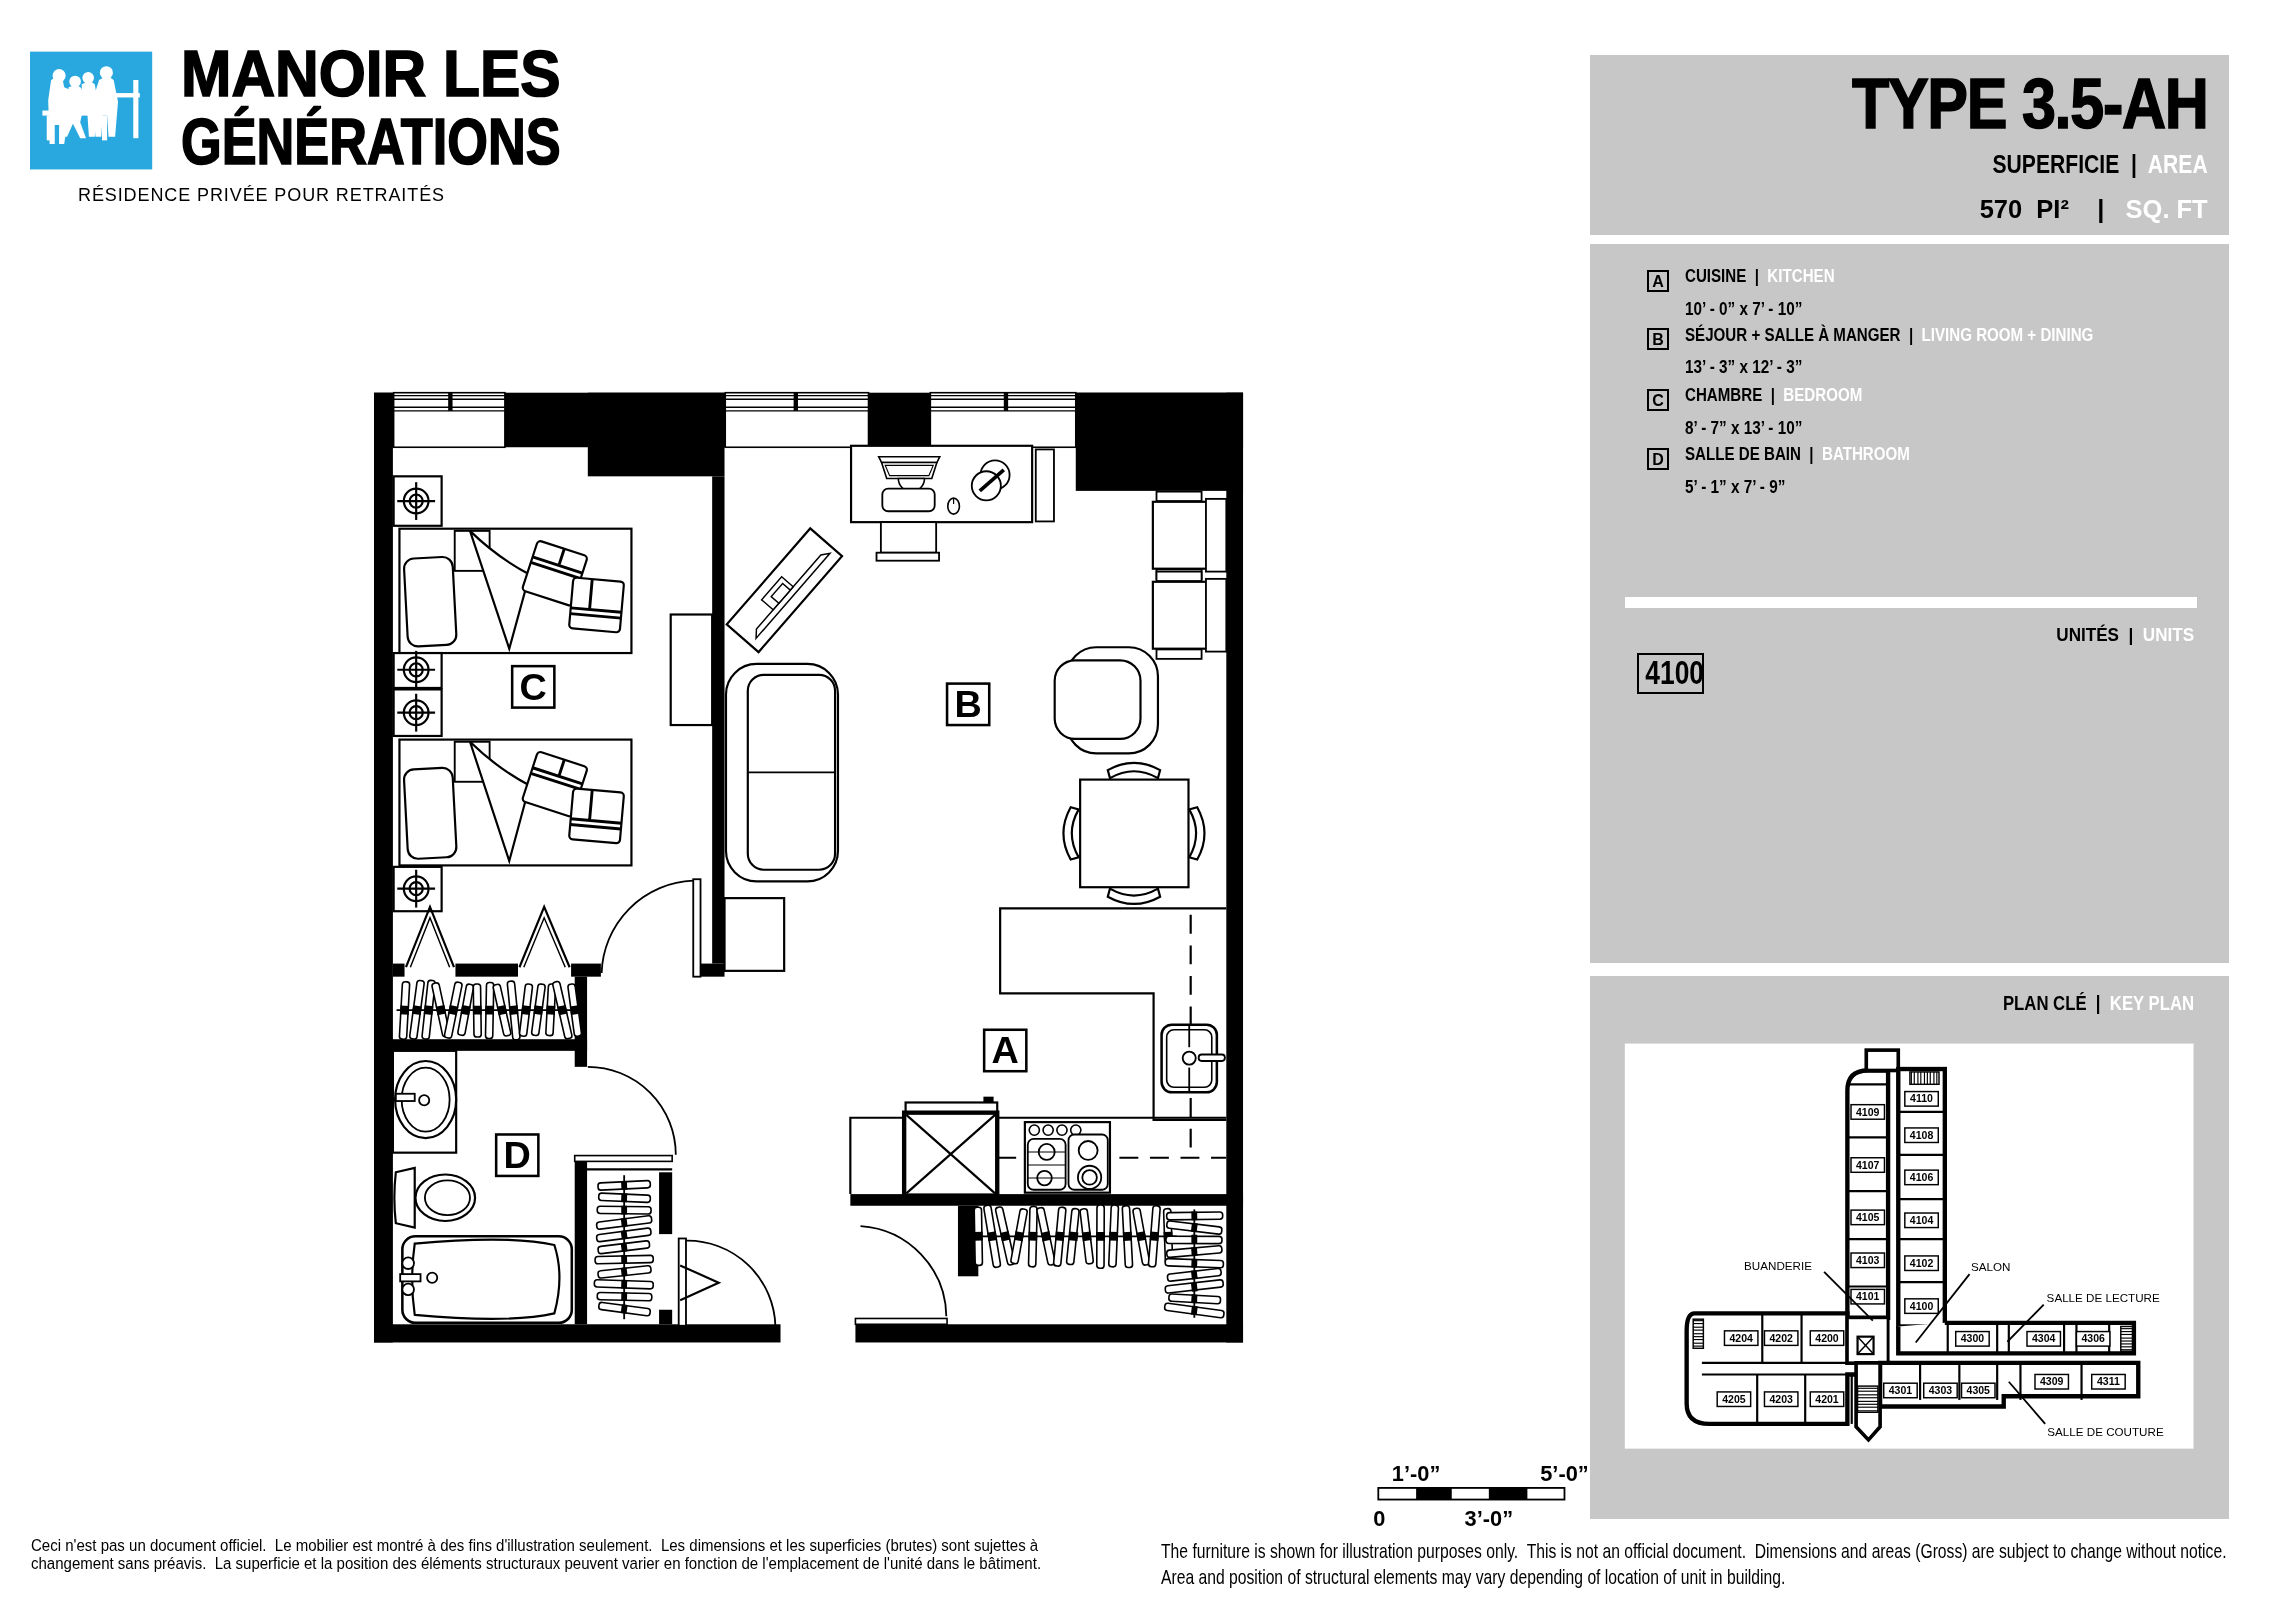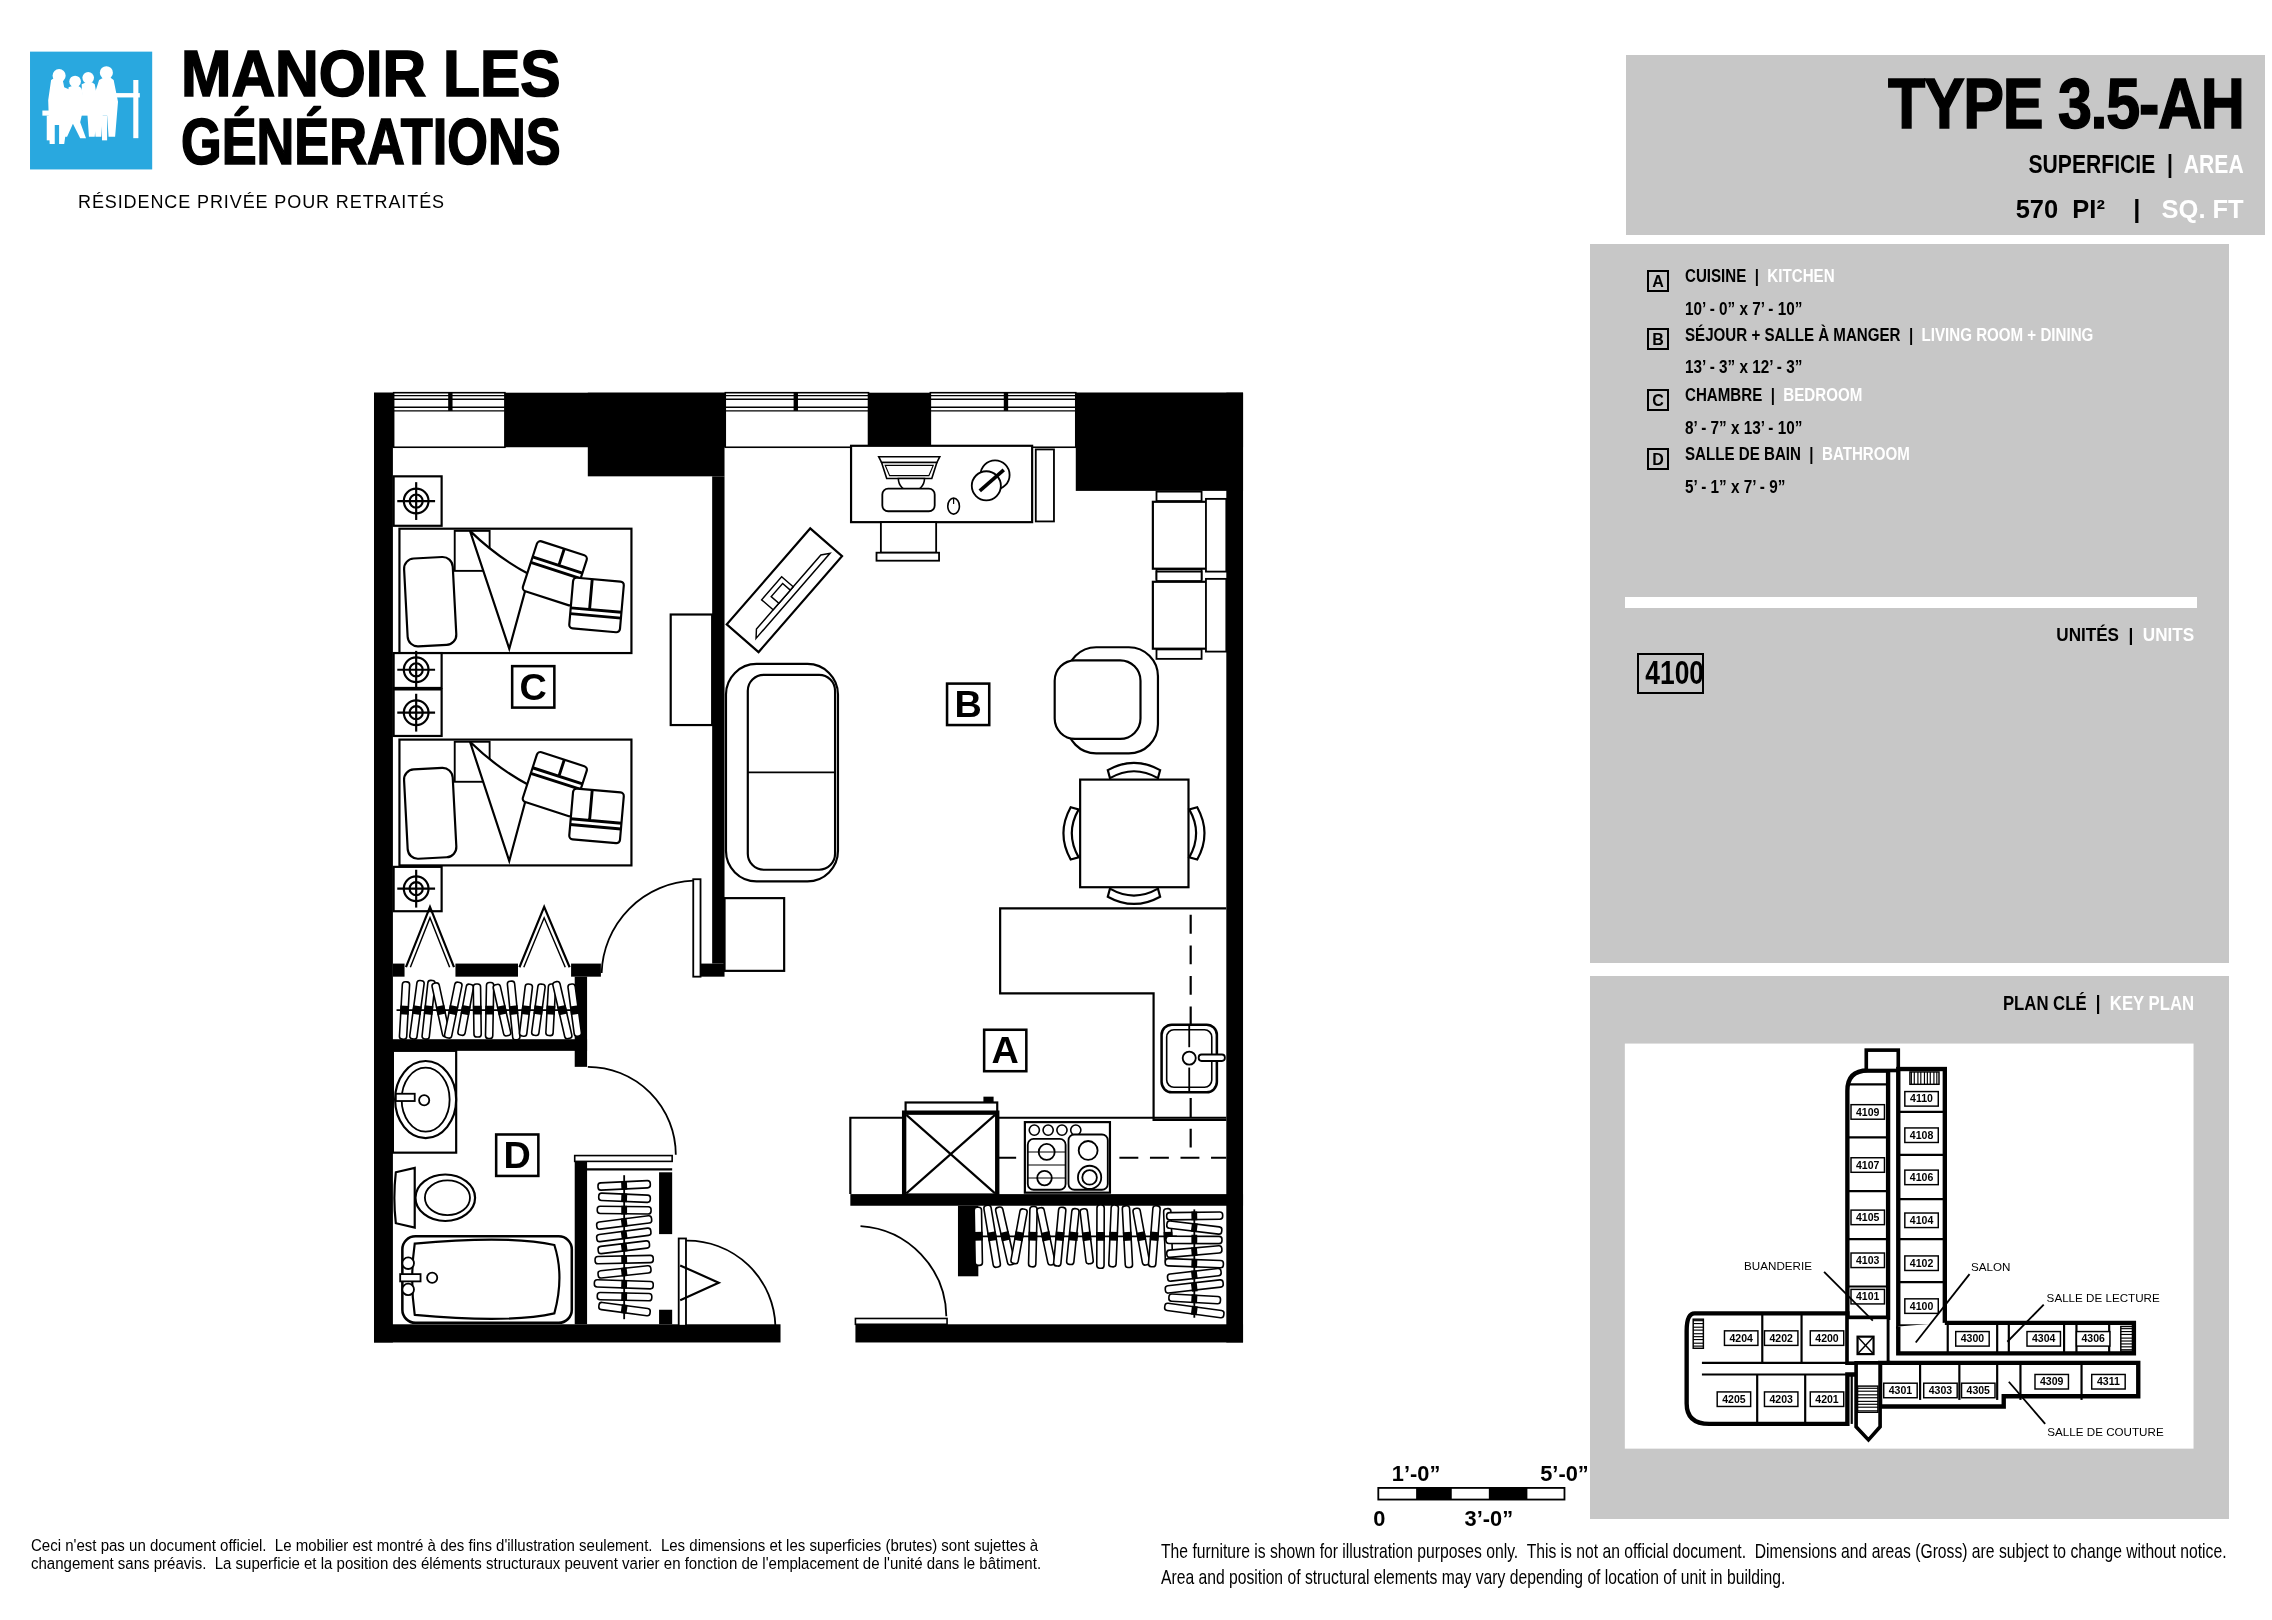--- a/index.html
+++ b/index.html
@@ -6,21 +6,21 @@
 body { width:2273px; height:1621px; position:relative; background:#ffffff;
   font-family:"Liberation Sans", sans-serif; overflow:hidden; }
 .abs { position:absolute; }
 .gray { background:#c7c7c7; }
 .wt { color:#ffffff; }
 .rt { transform-origin:100% 0; white-space:nowrap; }
 </style>
 </head>
 <body>
 
-<div class="abs gray" style="left:1590px; top:55px; width:639px; height:180px;margin-left:36px;">
+<div class="abs gray" style="left:1590px; top:55px; width:639px; height:180px;">
 
   <div class="abs rt" style="right:21px; top:8px; font-size:71px; font-weight:bold; letter-spacing:-1.5px; -webkit-text-stroke:1.5px #000; transform:scaleX(0.86);">TYPE 3.5-AH</div>
 
   <div class="abs rt" style="right:21px; top:95px; font-size:25px; font-weight:bold; transform:scaleX(0.845);">SUPERFICIE&nbsp; |&nbsp; <span class="wt">AREA</span></div>
 
   <div class="abs rt" style="right:21px; top:139px; font-size:26px; font-weight:bold; transform:scaleX(0.98);">570&nbsp; PI²&nbsp;&nbsp;&nbsp; |&nbsp;&nbsp; <span class="wt">SQ. FT</span></div>
 </div>
 
 <div class="abs gray" style="left:1590px; top:244px; width:639px; height:719px;">
 
@@ -718,18 +718,18 @@
 <line x1="2810" y1="1794" x2="2760" y2="1845" stroke="black" stroke-width="2.5"></line>
 
 <text x="2815" y="1975" font-size="16" font-family="Liberation Sans, sans-serif">SALLE DE COUTURE</text>
 <line x1="2812" y1="1958" x2="2762" y2="1900" stroke="black" stroke-width="2.5"></line>
 </svg>
 
 <div class="abs" style="left:181px; top:37px; font-size:64px; font-weight:bold; white-space:nowrap; -webkit-text-stroke:1.6px #000; transform:scaleX(0.945); transform-origin:0 0;">MANOIR LES</div>
 
 <div class="abs" style="left:181px; top:105px; font-size:64px; font-weight:bold; white-space:nowrap; -webkit-text-stroke:1.6px #000; transform:scaleX(0.817); transform-origin:0 0;">GÉNÉRATIONS</div>
 
-<div class="abs" style="left:78px; top:192px; font-size:18px; letter-spacing:0.9px; white-space:nowrap;">RÉSIDENCE PRIVÉE POUR RETRAITÉS</div>
+<div class="abs" style="left:78px; top:185px; font-size:18px; letter-spacing:0.9px; white-space:nowrap;">RÉSIDENCE PRIVÉE POUR RETRAITÉS</div>
 
 <div class="abs" style="left:31px; top:1537px; font-size:16.7px; line-height:17.5px; white-space:nowrap; transform:scaleX(0.90); transform-origin:0 0;">Ceci n'est pas un document officiel.&nbsp; Le mobilier est montré à des fins d'illustration seulement.&nbsp; Les dimensions et les superficies (brutes) sont sujettes à<br>changement sans préavis.&nbsp; La superficie et la position des éléments structuraux peuvent varier en fonction de l'emplacement de l'unité dans le bâtiment.</div>
 
 <div class="abs" style="left:1161px; top:1538px; font-size:21px; line-height:25.5px; white-space:nowrap; transform:scaleX(0.747); transform-origin:0 0;">The furniture is shown for illustration purposes only.&nbsp; This is not an official document.&nbsp; Dimensions and areas (Gross) are subject to change without notice.<br>Area and position of structural elements may vary depending of location of unit in building.</div>
 
 
 </body></html>

